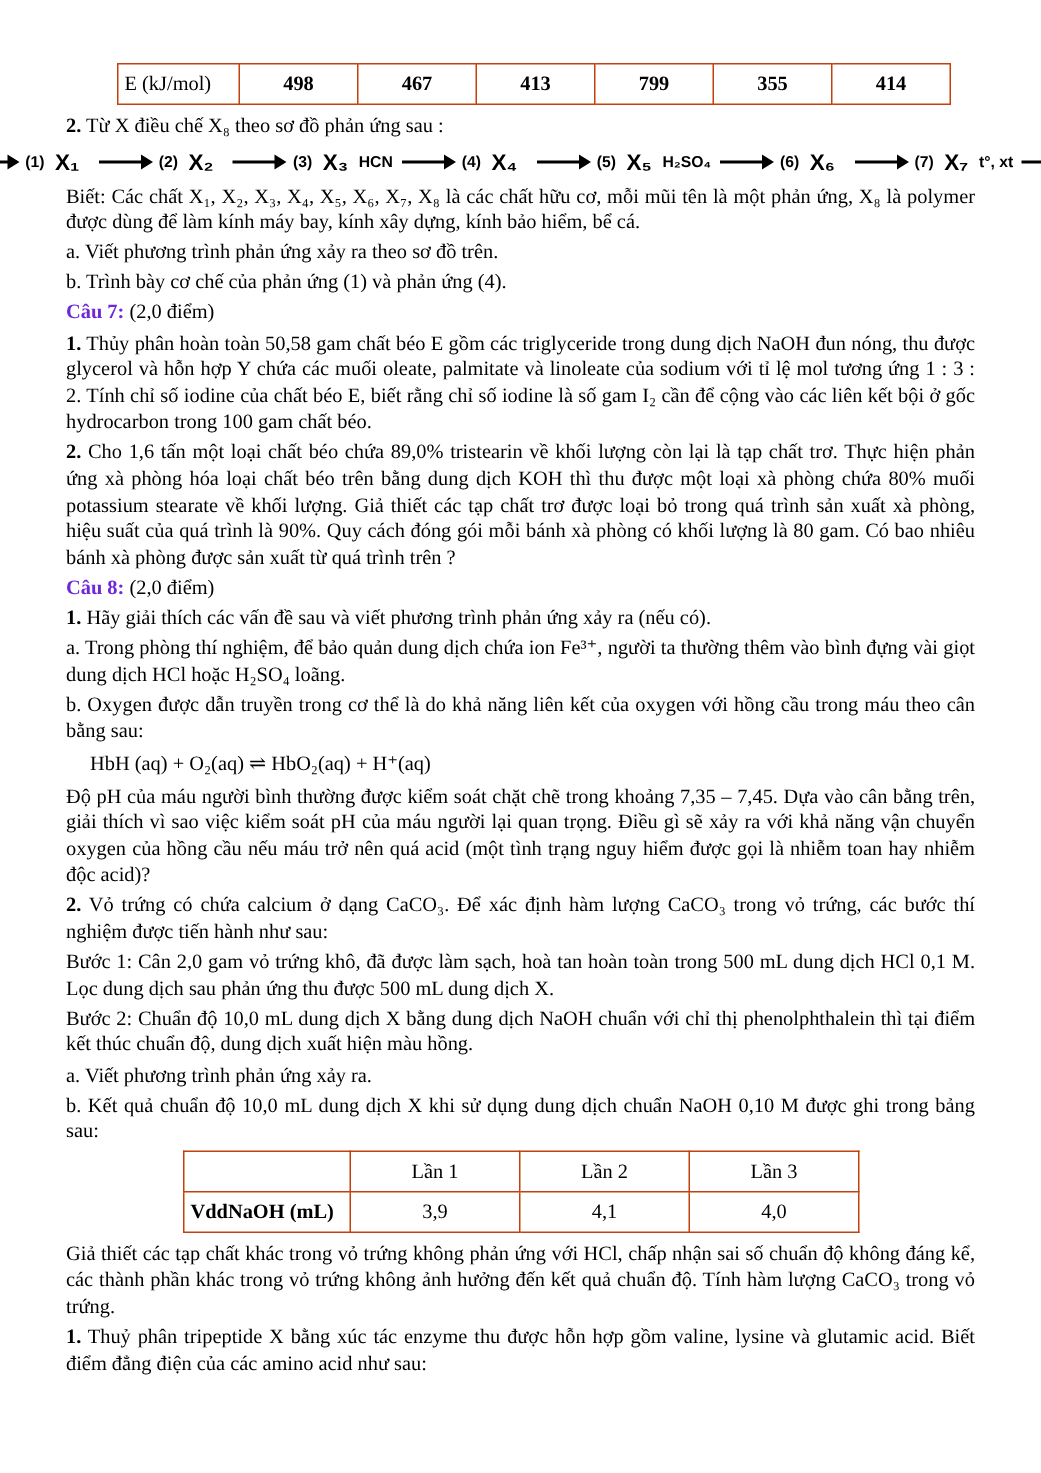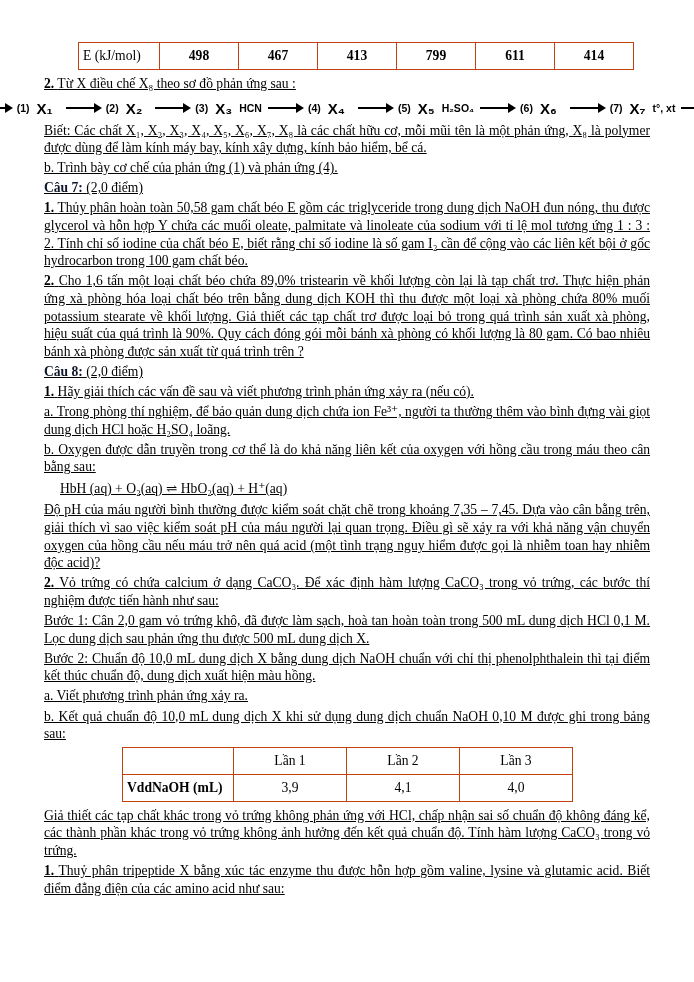--- a/index.html
+++ b/index.html
@@ -3,23 +3,23 @@
 <meta charset="utf-8">
 <title>Exam page</title>
 <style>
   html,body { margin:0; padding:0; }
   body {
     width:694px; height:982px; background:#ffffff; color:#000;
     font-family:"Liberation Serif","DejaVu Serif",serif;
     font-size:13.6px; overflow:hidden;
   }
   .page { padding:42px 44px 0 44px; }
-  p { margin:0 0 2.5px 0; text-align:justify; line-height:17.6px;text-decoration:underline; }
+  p { margin:0 0 2.5px 0; text-align:justify; line-height:17.6px; }
   .lead { font-weight:bold; }
-  .cau-label { color:#0f172a; font-weight:bold; }
+  .cau-label { color:#6d28d9; font-weight:bold; }
   .cau-line { text-align:left; }
 
   table { border-collapse:collapse; font-size:13.6px; table-layout:fixed; }
   td { border:1px solid #c2410c; height:26px; text-align:center; padding:0 4px; overflow:hidden; }
 
   .energy-table { margin:0 0 5px 34px; width:530px; }
   .energy-table td.rowlab { text-align:left; width:72px; }
   .energy-table td.val { width:70px;font-weight:bold; }
 
   .titration-table { margin:4px 0 5px 78px; width:440px; }
@@ -47,21 +47,21 @@
 <div class="page">
 
   <table class="energy-table">
     <tbody>
         <tr>
       <td class="rowlab">E (kJ/mol)</td>
       <td class="val">498</td>
       <td class="val">467</td>
       <td class="val">413</td>
       <td class="val">799</td>
-      <td class="val">611</td>
+      <td class="val">355</td>
       <td class="val">414</td>
     </tr>
   </tbody>
     </table>
 
   <p><span class="lead">2.</span> <span>Từ X điều chế X₈ theo sơ đồ phản ứng sau :</span></p>
 
   <div class="scheme">
     <span class="sp">X</span>
     <span class="step">
@@ -108,20 +108,21 @@
     <span class="sp">X₇</span>
     <span class="step">
       <span class="slbl">t°, xt</span>
       <span class="arrow"></span>
       <span class="slbl">(8)</span>
     </span>
     <span class="sp">X₈</span>
   </div>
 
   <p>Biết: Các chất X₁, X₂, X₃, X₄, X₅, X₆, X₇, X₈ là các chất hữu cơ, mỗi mũi tên là một phản ứng, X₈ là polymer được dùng để làm kính máy bay, kính xây dựng, kính bảo hiểm, bể cá.</p>
+  <p>a. Viết phương trình phản ứng xảy ra theo sơ đồ trên.</p>
   <p>b. Trình bày cơ chế của phản ứng (1) và phản ứng (4).</p>
 
   <p class="cau-line"><span class="cau-label">Câu 7:</span> <span>(2,0 điểm)</span></p>
   <p><span class="lead">1.</span> <span>Thủy phân hoàn toàn 50,58 gam chất béo E gồm các triglyceride trong dung dịch NaOH đun nóng, thu được glycerol và hỗn hợp Y chứa các muối oleate, palmitate và linoleate của sodium với tỉ lệ mol tương ứng 1 : 3 : 2. Tính chỉ số iodine của chất béo E, biết rằng chỉ số iodine là số gam I₂ cần để cộng vào các liên kết bội ở gốc hydrocarbon trong 100 gam chất béo.</span></p>
   <p><span class="lead">2.</span> <span>Cho 1,6 tấn một loại chất béo chứa 89,0% tristearin về khối lượng còn lại là tạp chất trơ. Thực hiện phản ứng xà phòng hóa loại chất béo trên bằng dung dịch KOH thì thu được một loại xà phòng chứa 80% muối potassium stearate về khối lượng. Giả thiết các tạp chất trơ được loại bỏ trong quá trình sản xuất xà phòng, hiệu suất của quá trình là 90%. Quy cách đóng gói mỗi bánh xà phòng có khối lượng là 80 gam. Có bao nhiêu bánh xà phòng được sản xuất từ quá trình trên ?</span></p>
 
   <p class="cau-line"><span class="cau-label">Câu 8:</span> <span>(2,0 điểm)</span></p>
   <p><span class="lead">1.</span> <span>Hãy giải thích các vấn đề sau và viết phương trình phản ứng xảy ra (nếu có).</span></p>
   <p>a. Trong phòng thí nghiệm, để bảo quản dung dịch chứa ion Fe³⁺, người ta thường thêm vào bình đựng vài giọt dung dịch HCl hoặc H₂SO₄ loãng.</p>
   <p>b. Oxygen được dẫn truyền trong cơ thể là do khả năng liên kết của oxygen với hồng cầu trong máu theo cân bằng sau:</p>

